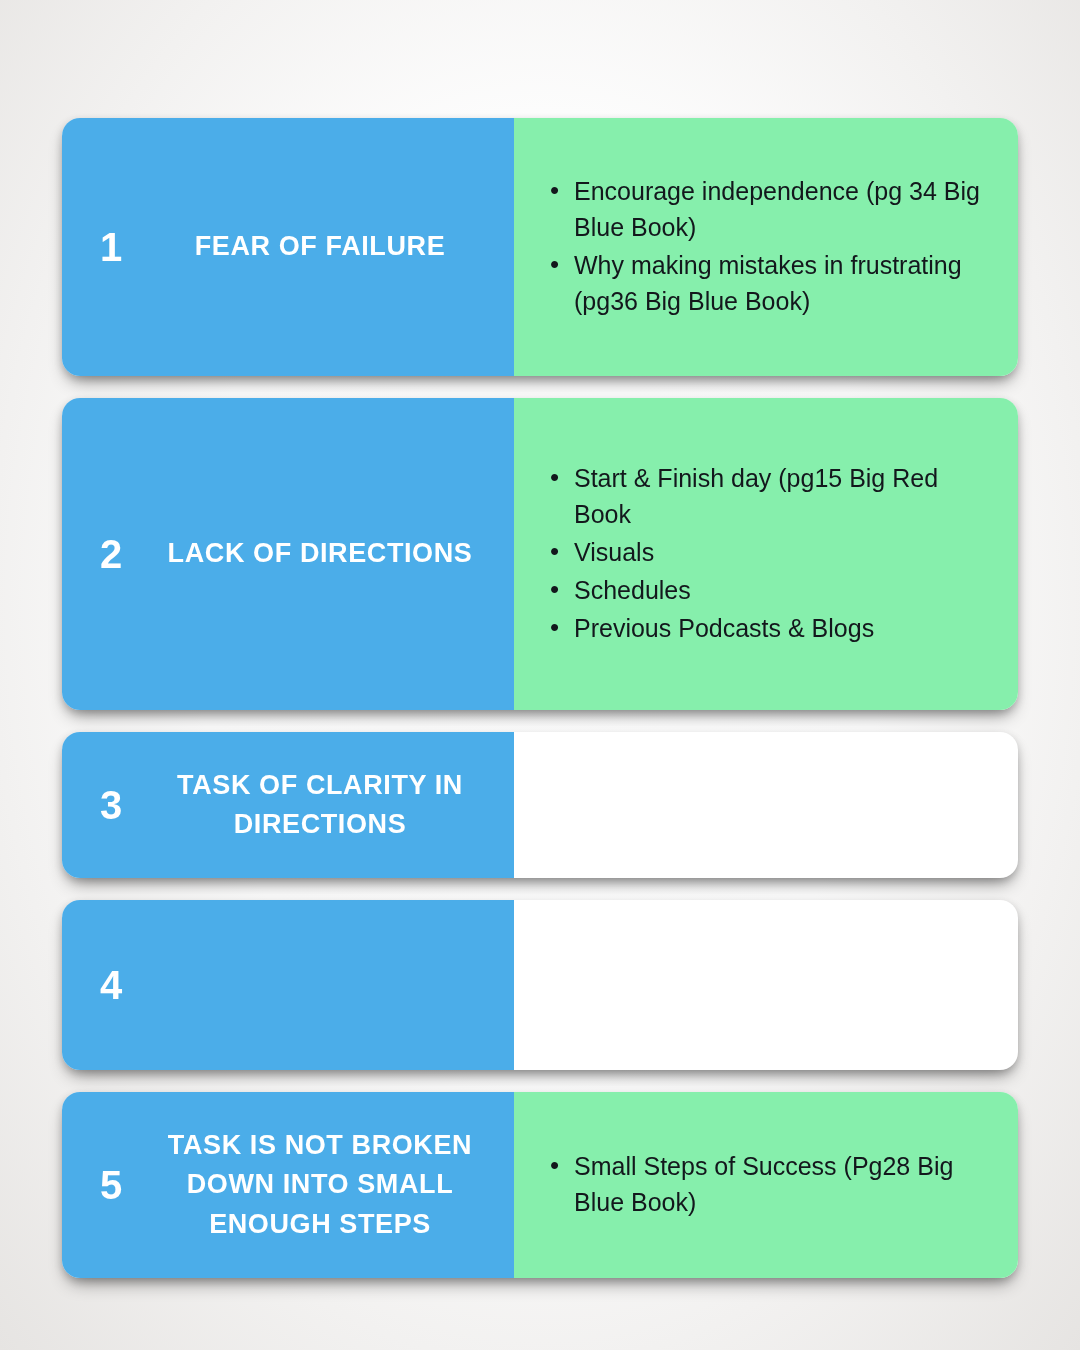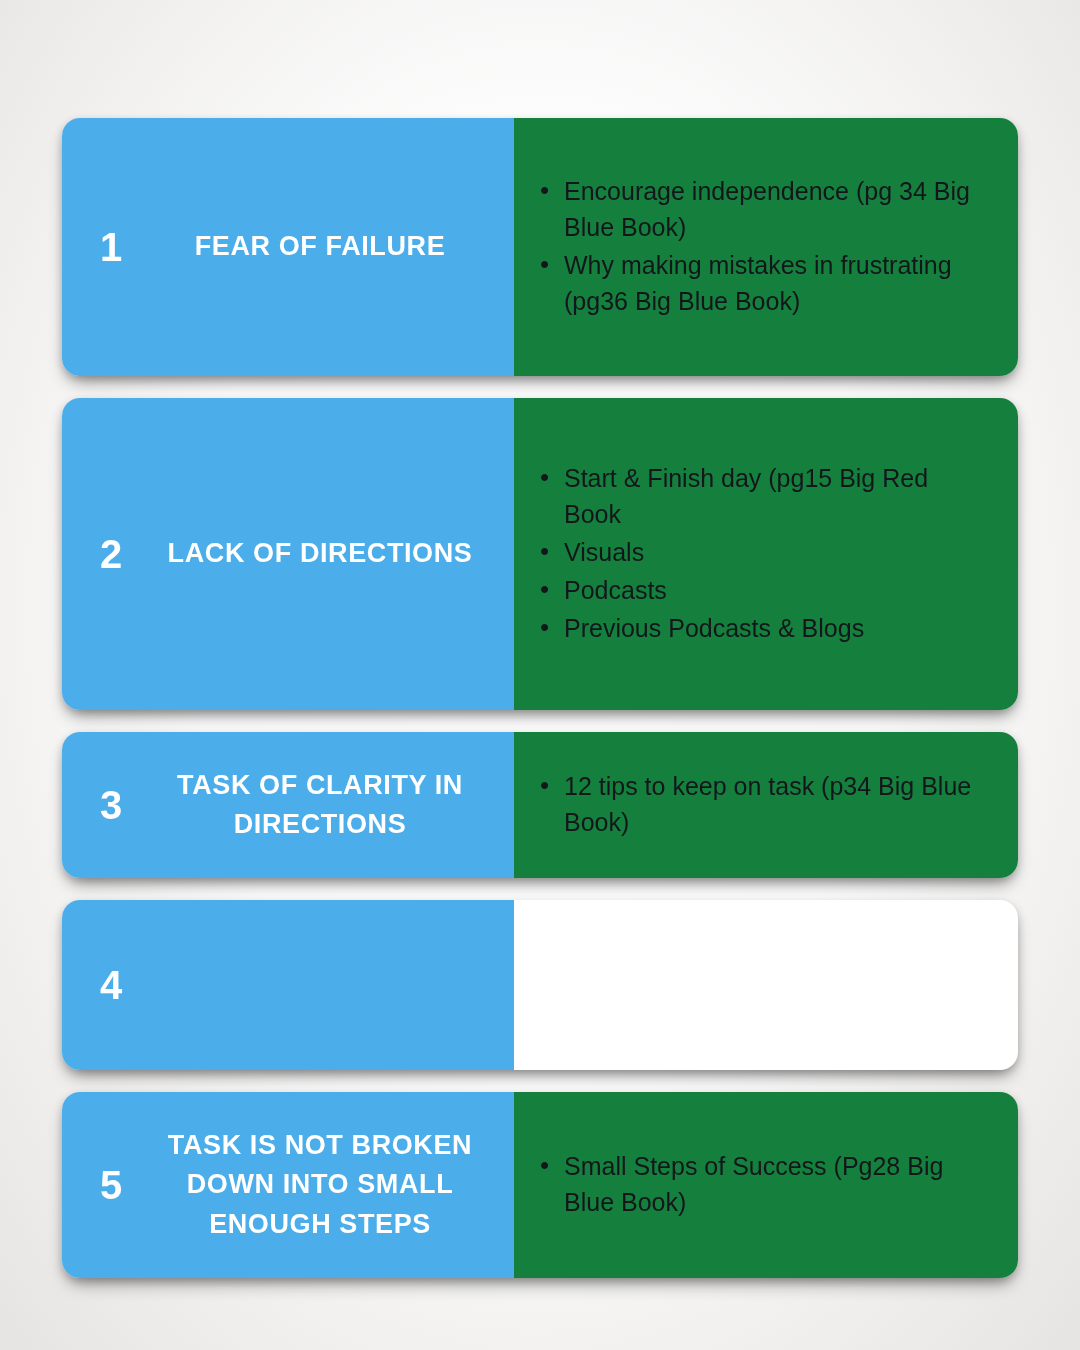--- a/index.html
+++ b/index.html
@@ -60,25 +60,25 @@
     font-weight: 700;
     letter-spacing: 0.6px;
     text-align: center;
     flex: 1;
     line-height: 1.45;
     padding-right: 6px;
   }
 
   .right {
     flex: 1;
-    background: #15803d;
+    background: #86efac;
     display: flex;
     align-items: center;
     box-sizing: border-box;
-    padding: 18px 30px 18px 24px;
+    padding: 18px 30px 18px 34px;
   }
 
   ul.points {
     margin: 0;
     padding: 0 0 0 22px;
     list-style: none;
     width: 100%;
   }
 
   ul.points li {
@@ -126,35 +126,30 @@
 
   <div class="row row-2">
     <div class="left">
       <div class="num">2</div>
       <div class="title">LACK OF DIRECTIONS</div>
     </div>
     <div class="right">
       <ul class="points">
         <li>Start &amp; Finish day (pg15 Big Red Book</li>
         <li>Visuals</li>
-        <li>Podcasts</li>
+        <li>Schedules</li>
         <li>Previous Podcasts &amp; Blogs</li>
       </ul>
     </div>
   </div>
 
   <div class="row row-3">
     <div class="left">
       <div class="num">3</div>
       <div class="title">TASK OF CLARITY IN DIRECTIONS</div>
-    </div>
-    <div class="right">
-      <ul class="points">
-        <li>12 tips to keep on task (p34 Big Blue Book)</li>
-      </ul>
     </div>
   </div>
 
   <div class="row row-4">
     <div class="left">
       <div class="num">4</div>
     </div>
   </div>
 
   <div class="row row-5">

